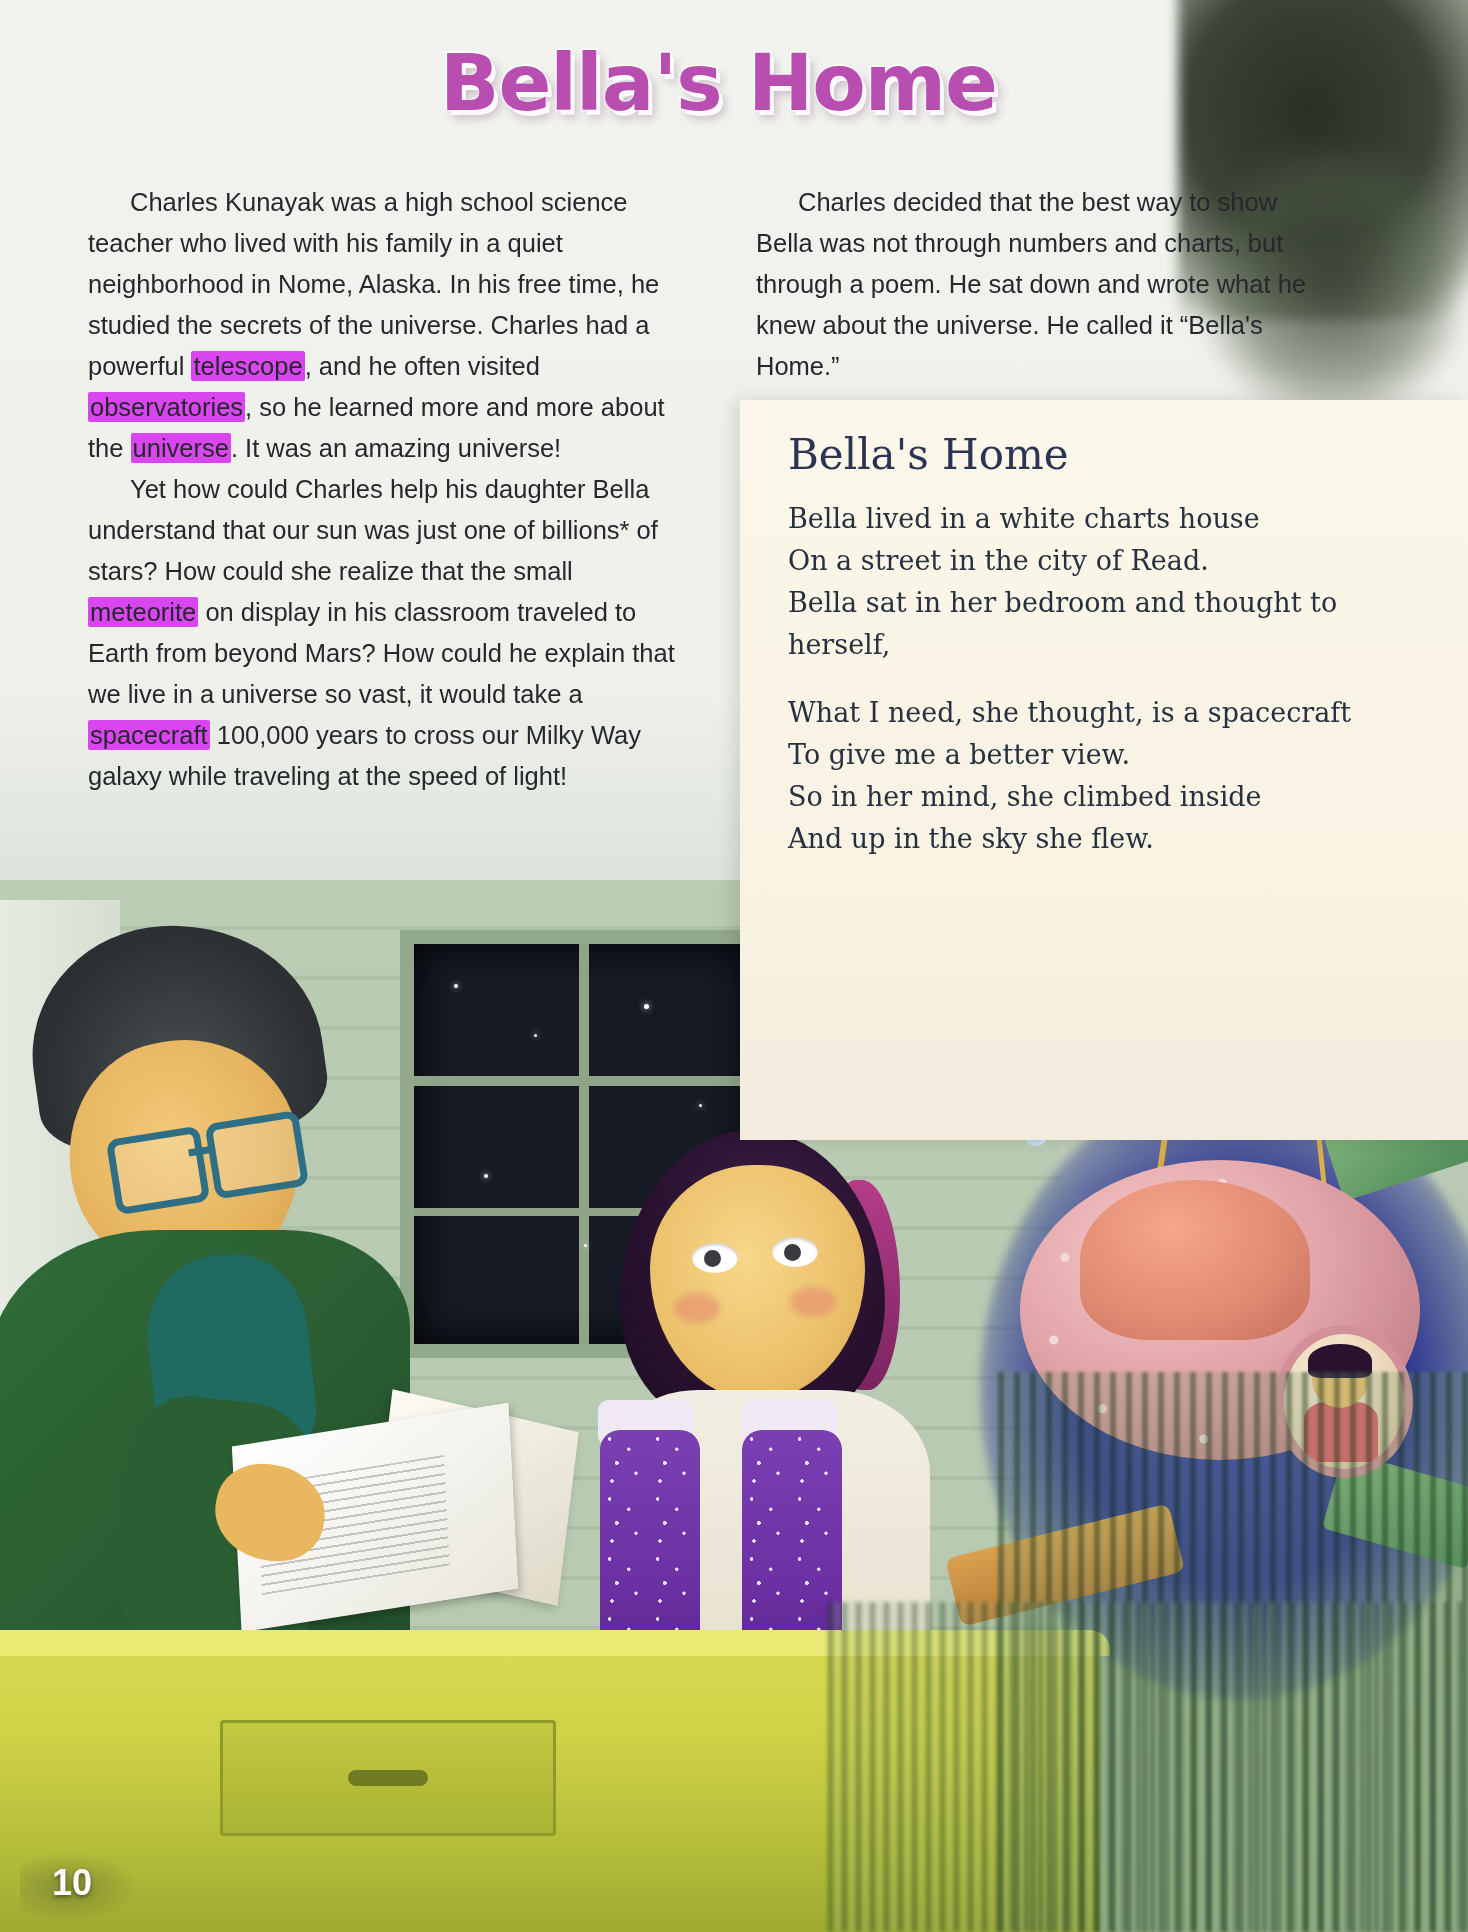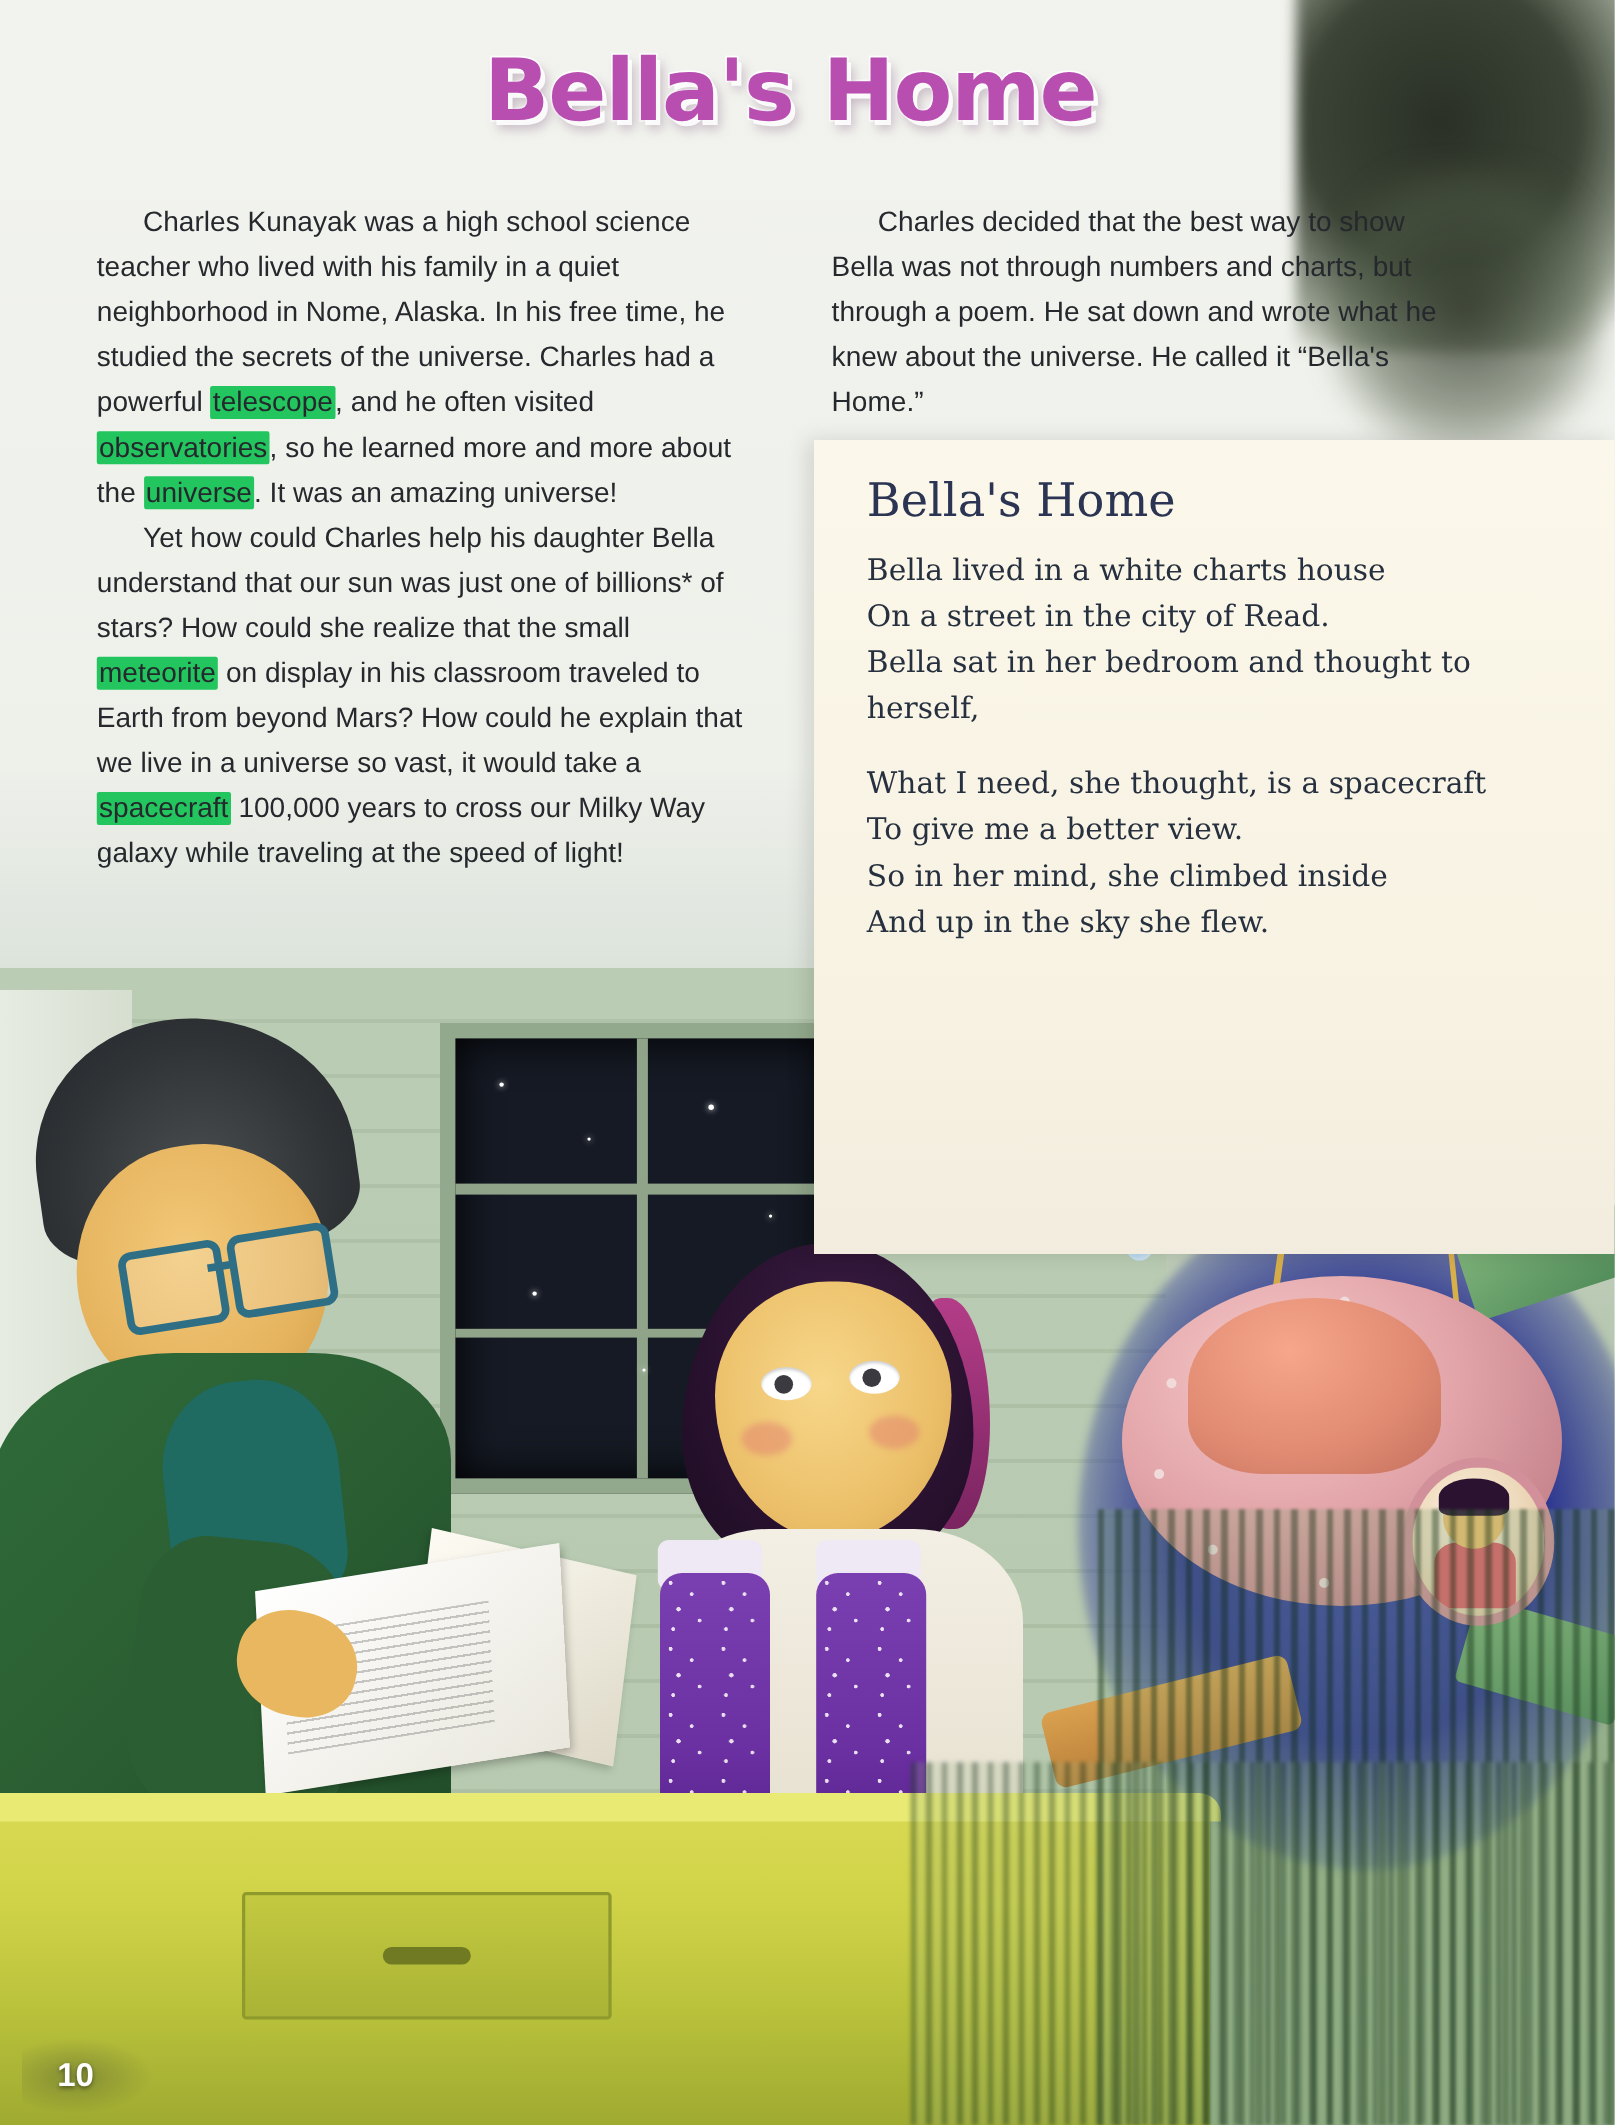--- a/index.html
+++ b/index.html
@@ -602,21 +602,21 @@
     left: 88px;
     top: 182px;
     width: 600px;
   }
   .col-right {
     left: 756px;
     top: 182px;
     width: 580px;
   }
   mark.hl {
-    background: #22c55e;
+    background: #d946ef;
     color: #25282c;
     padding: 1px 2px;
     border-radius: 2px;
   }
 
   
   .poem-card {
     position: absolute;
     left: 740px;
     top: 400px;
@@ -655,21 +655,21 @@
   }
   .b1 { left: 870px; top: 1095px; width: 44px; height: 44px; }
   .b2 { left: 962px; top: 1105px; width: 34px; height: 34px; }
   .b3 { left: 1024px; top: 1122px; width: 24px; height: 24px; }
 
   
   .page-num {
     position: absolute;
     left: 52px;
     bottom: 28px;
-    font-size: 30px;
+    font-size: 36px;
     font-weight: bold;
     color: #ffffff;
     text-shadow: 0 2px 4px rgba(0,0,0,.45);
   }
   .page-num-bg {
     position: absolute;
     left: 20px;
     bottom: 10px;
     width: 120px;
     height: 70px;

